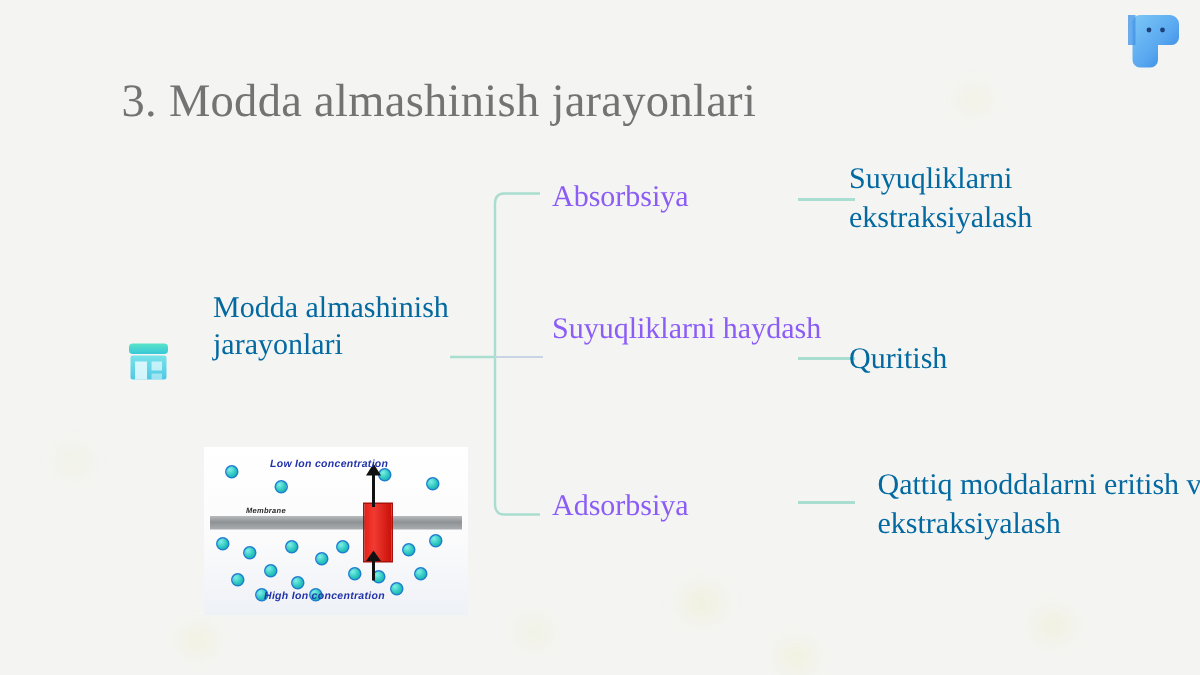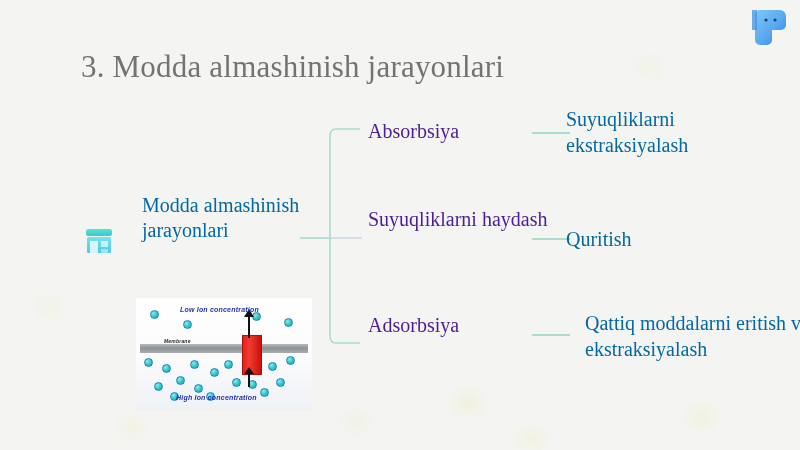--- a/index.html
+++ b/index.html
@@ -81,26 +81,26 @@
     height: 220px;
     pointer-events: none;
   }
 
   
   .mid-label {
     position: absolute;
     left: 368px;
     font-size: 20px;
     line-height: 26px;
-    color: #4c1d95;
+    color: #8b5cf6;
     width: 190px;
   }
   #mid-0 { top: 118px; }
   #mid-1 { top: 206px; }
-  #mid-2 { top: 312px; }
+  #mid-2 { top: 324px; }
 
   
   .rdash {
     position: absolute;
     left: 532px;
     width: 38px;
     height: 2px;
     background: #a9ddcf;
   }
   #rdash-0 { top: 132px; }

